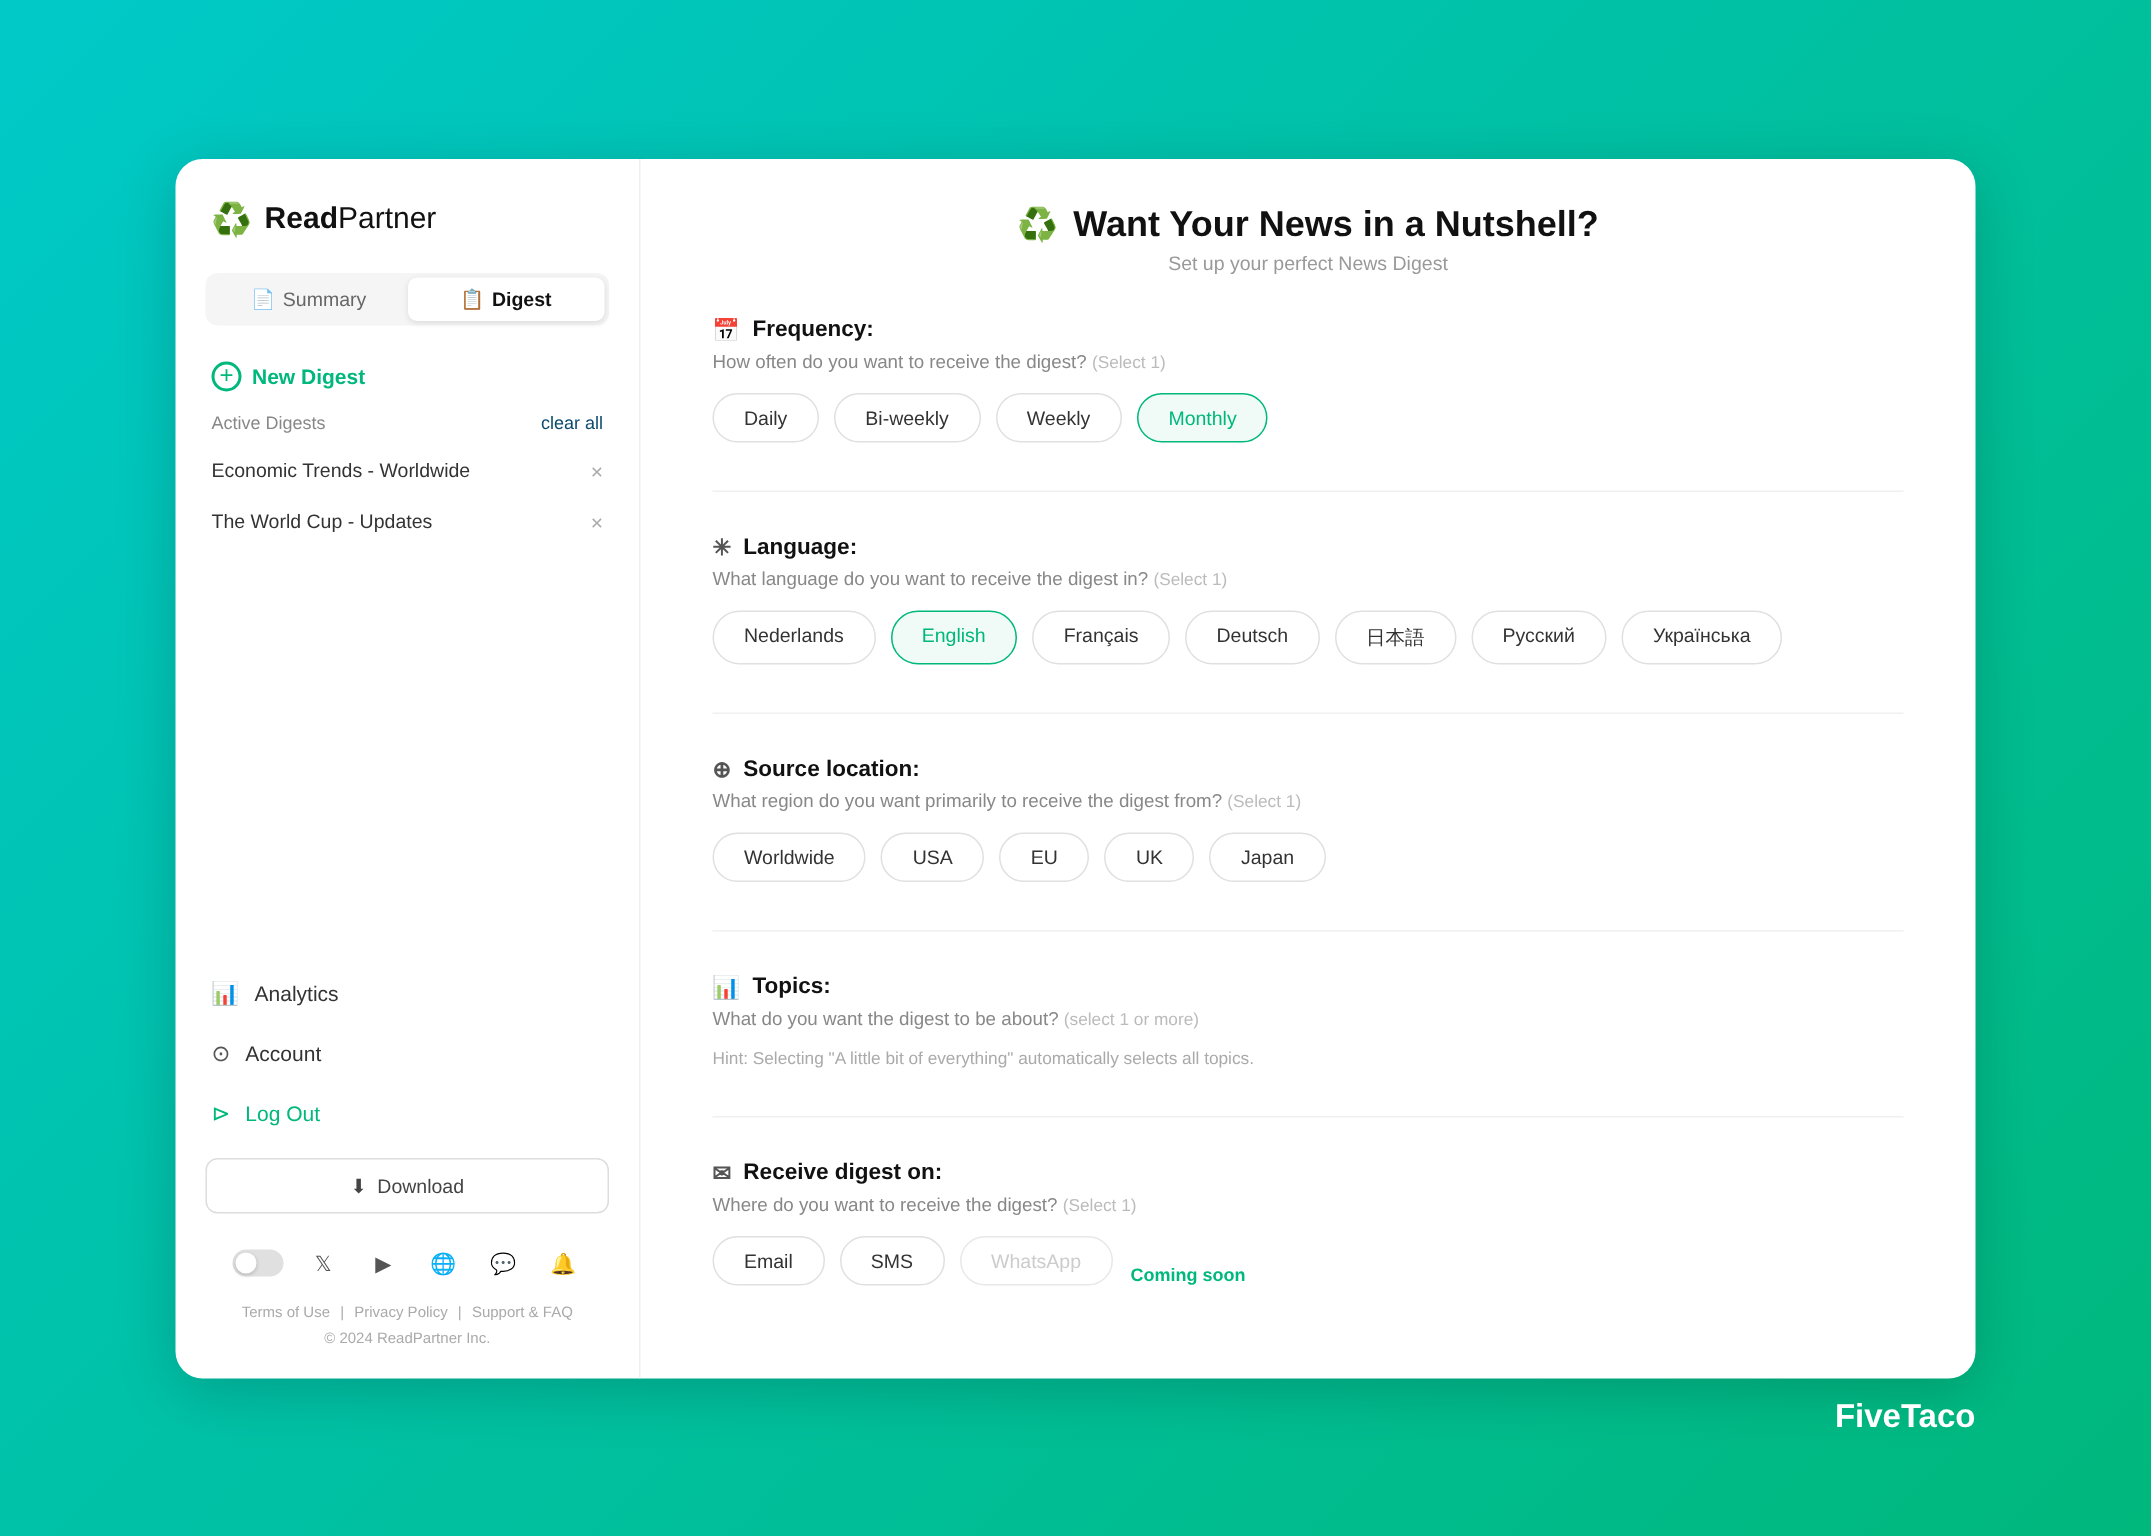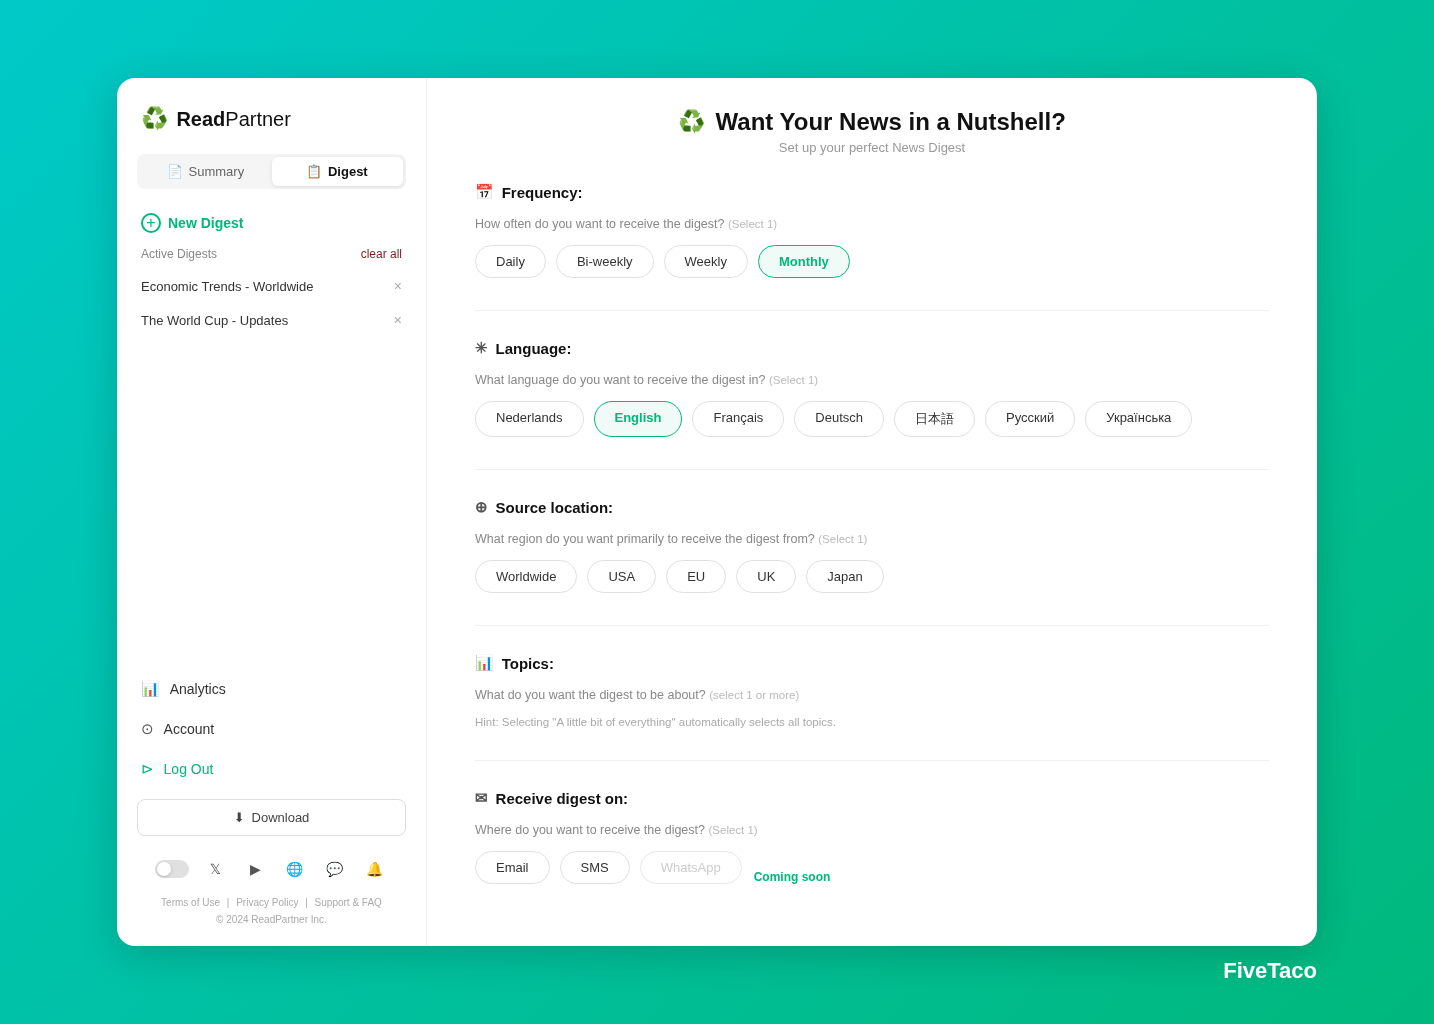--- a/index.html
+++ b/index.html
@@ -99,21 +99,21 @@
     }
     .active-digests-header {
       display: flex;
       justify-content: space-between;
       align-items: flex-start;
       padding: 0 24px 8px 24px;
       font-size: 12px;
       color: #888;
     }
     .clear-all {
-      color: #7f1d1d;
+      color: #0c4a6e;
       cursor: pointer;
       font-size: 12px;
     }
     .digest-item {
       display: flex;
       align-items: center;
       justify-content: space-between;
       padding: 9px 24px;
       font-size: 13px;
       color: #333;
@@ -224,21 +224,20 @@
       display: flex;
       align-items: center;
       gap: 8px;
       margin-bottom: 5px;
     }
     .section-label .section-icon { font-size: 15px; color: #555; }
     .section-sub {
       font-size: 12.5px;
       color: #888;
       margin-bottom: 14px;
-      margin-top: 16px;
     }
     .section-sub .select-hint {
       color: #bbb;
       font-size: 11.5px;
     }
     .options-row {
       display: flex;
       flex-wrap: wrap;
       gap: 10px;
     }
@@ -249,21 +248,21 @@
       font-size: 13px;
       color: #333;
       cursor: pointer;
       background: #fff;
       transition: border-color 0.15s, background 0.15s, color 0.15s;
     }
     .option-pill.selected {
       border-color: #00b87c;
       background: #f0faf6;
       color: #00b87c;
-      font-weight: 700;
+      font-weight: 400;
     }
     .hint-text {
       font-size: 11.5px;
       color: #aaa;
       margin-top: 8px;
     }
     .divider {
       border: none;
       border-top: 1px solid #f0f0f0;
       margin: 8px 0 28px 0;

